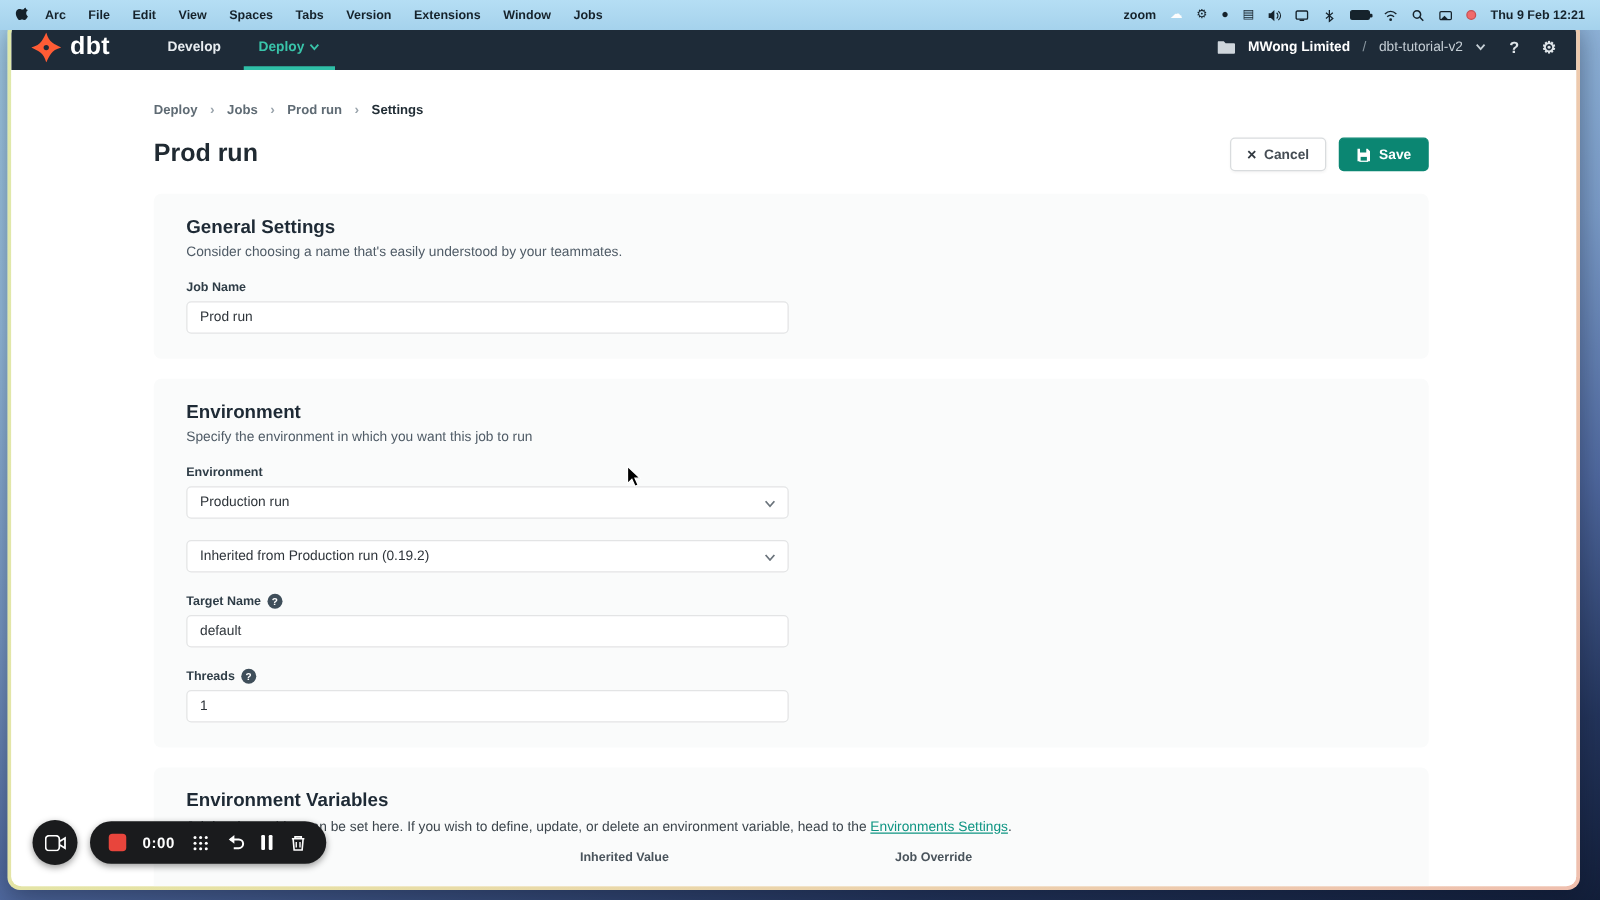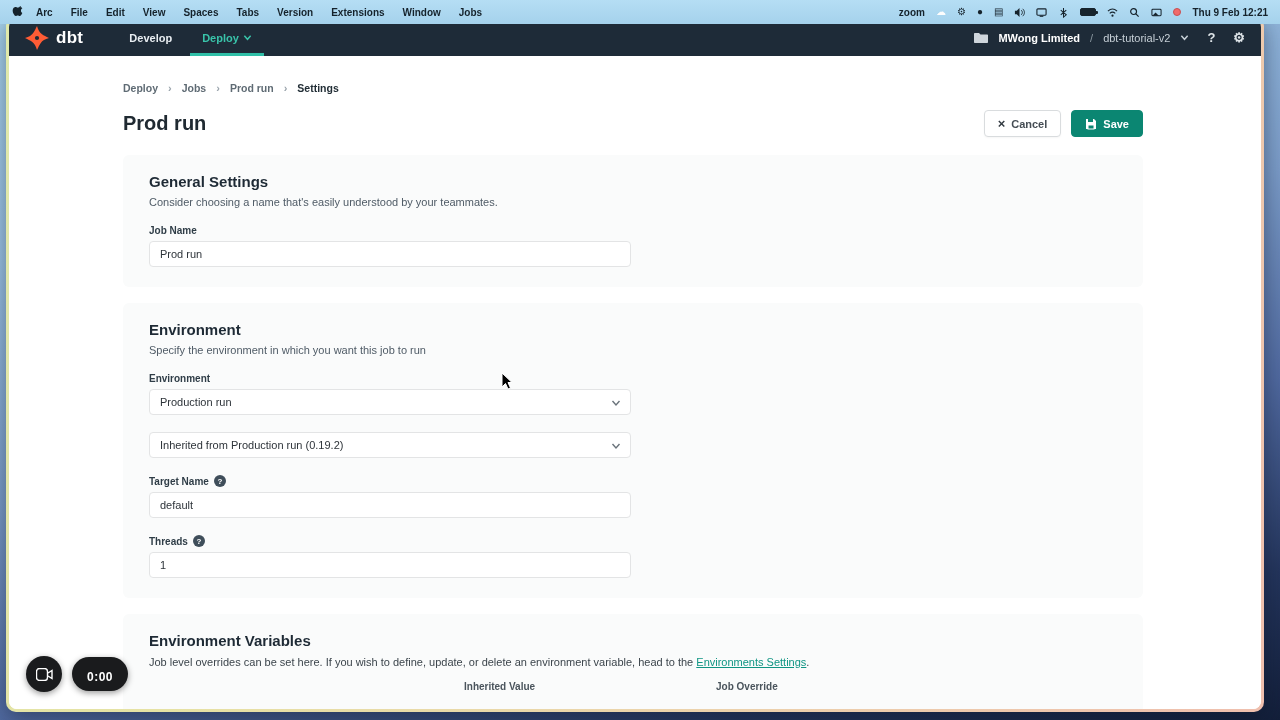--- a/index.html
+++ b/index.html
@@ -39,21 +39,21 @@
     background:linear-gradient(115deg,#dfe9ab 0%,#e6e2a4 30%,#ecd2ac 65%,#efbfae 100%);
     box-shadow:0 6px 22px rgba(10,20,40,.45);
     z-index:10;
   }
   .window { width:100%; height:100%; border-radius:8px; overflow:hidden; background:#fff; display:flex; flex-direction:column; }
 
   
   .navbar { height:37px; background:#1e2b38; display:flex; align-items:stretch; padding:0 16px; flex:none; }
   .brand { display:flex; align-items:center; gap:7px; margin-right:34px; }
   .dbt-logo { width:24px; height:24px; }
-  .brand-name { color:#fff; font-size:17px; font-weight:800; letter-spacing:.3px; }
+  .brand-name { color:#fff; font-size:20px; font-weight:800; letter-spacing:.3px; }
   .nav-links { display:flex; align-items:stretch; gap:6px; }
   .nav-link { display:flex; align-items:center; gap:4px; padding:0 12px; font-size:11px; font-weight:700; color:#e8edf1; cursor:pointer; }
   .nav-link.active { color:#39c4aa; border-bottom:3px solid #2fbfa7; padding-top:3px; }
   .nav-chevron { width:9px; height:9px; }
   .nav-right { margin-left:auto; display:flex; align-items:center; gap:10px; }
   .folder-icon-svg { width:14px; height:12px; }
   .acct { color:#fff; font-size:11px; font-weight:700; }
   .acct-sep { color:#8a97a0; font-size:11px; }
   .proj { color:#c6cfd6; font-size:11px; }
   .nav-util { color:#dfe5e9; font-size:13px; font-weight:800; margin-left:8px; cursor:pointer; }
@@ -90,21 +90,21 @@
   .envvar-desc { font-size:11px; color:#3c454c; margin-top:7px; }
   .envvar-link { color:#0f9583; text-decoration:underline; cursor:pointer; }
   .envvar-head { position:relative; height:14px; margin-top:13px; }
   .envvar-col { position:absolute; top:0; font-size:10px; font-weight:700; color:#4a545c; }
   .envvar-col.c1 { left:293px;padding-left:22px; }
   .envvar-col.c2 { left:567px; }
 
   
   .recorder { position:absolute; left:26px; top:656px; display:flex; align-items:center; gap:10px; z-index:90; }
   .rec-cam { width:36px; height:36px; border-radius:50%; background:#1a1b1d; display:flex; align-items:center; justify-content:center; box-shadow:0 2px 6px rgba(0,0,0,.4); cursor:pointer; }
-  .rec-pill { height:34px; border-radius:17px; background:#1a1b1d; display:flex; align-items:center; gap:13px; padding:0 15px; box-shadow:0 2px 6px rgba(0,0,0,.4);flex-direction:column; }
+  .rec-pill { height:34px; border-radius:17px; background:#1a1b1d; display:flex; align-items:center; gap:13px; padding:0 15px; box-shadow:0 2px 6px rgba(0,0,0,.4); }
   .rec-stop { width:14px; height:14px; border-radius:3px; background:#e8453c; cursor:pointer; }
   .rec-time { color:#fff; font-size:12px; font-weight:700; letter-spacing:.5px; }
   .rec-ic { width:15px; height:15px; display:block; cursor:pointer; }
   .pause-bars { display:flex; gap:3px; cursor:pointer; }
   .pause-bars span { width:3px; height:12px; background:#fff; border-radius:1px; }
 
   
   .cursor { position:absolute; left:501px; top:372px; width:13px; height:19px; z-index:200; pointer-events:none; }
 </style>
 </head>

